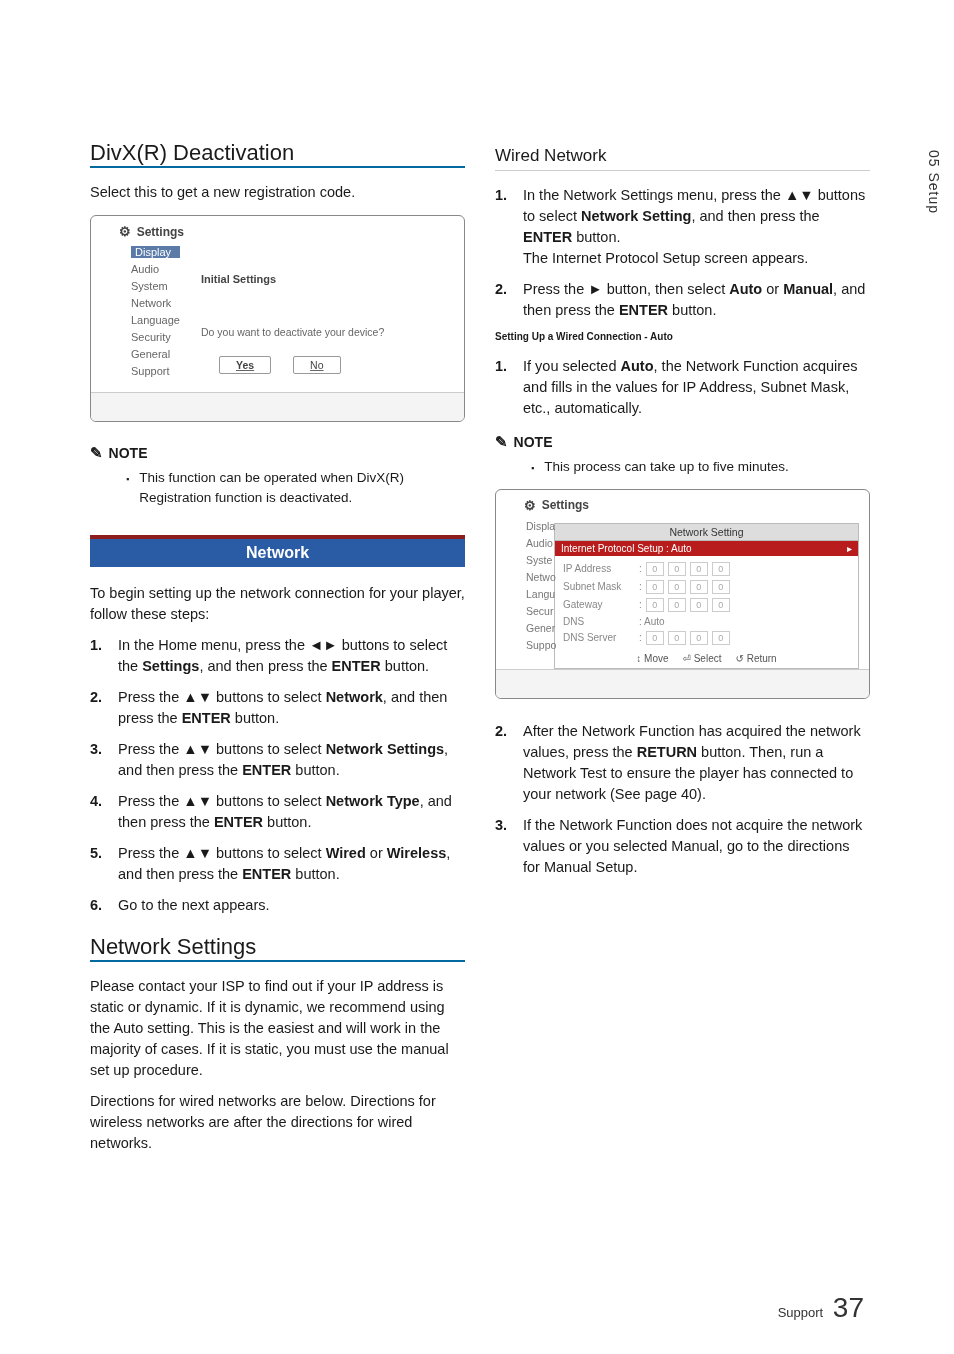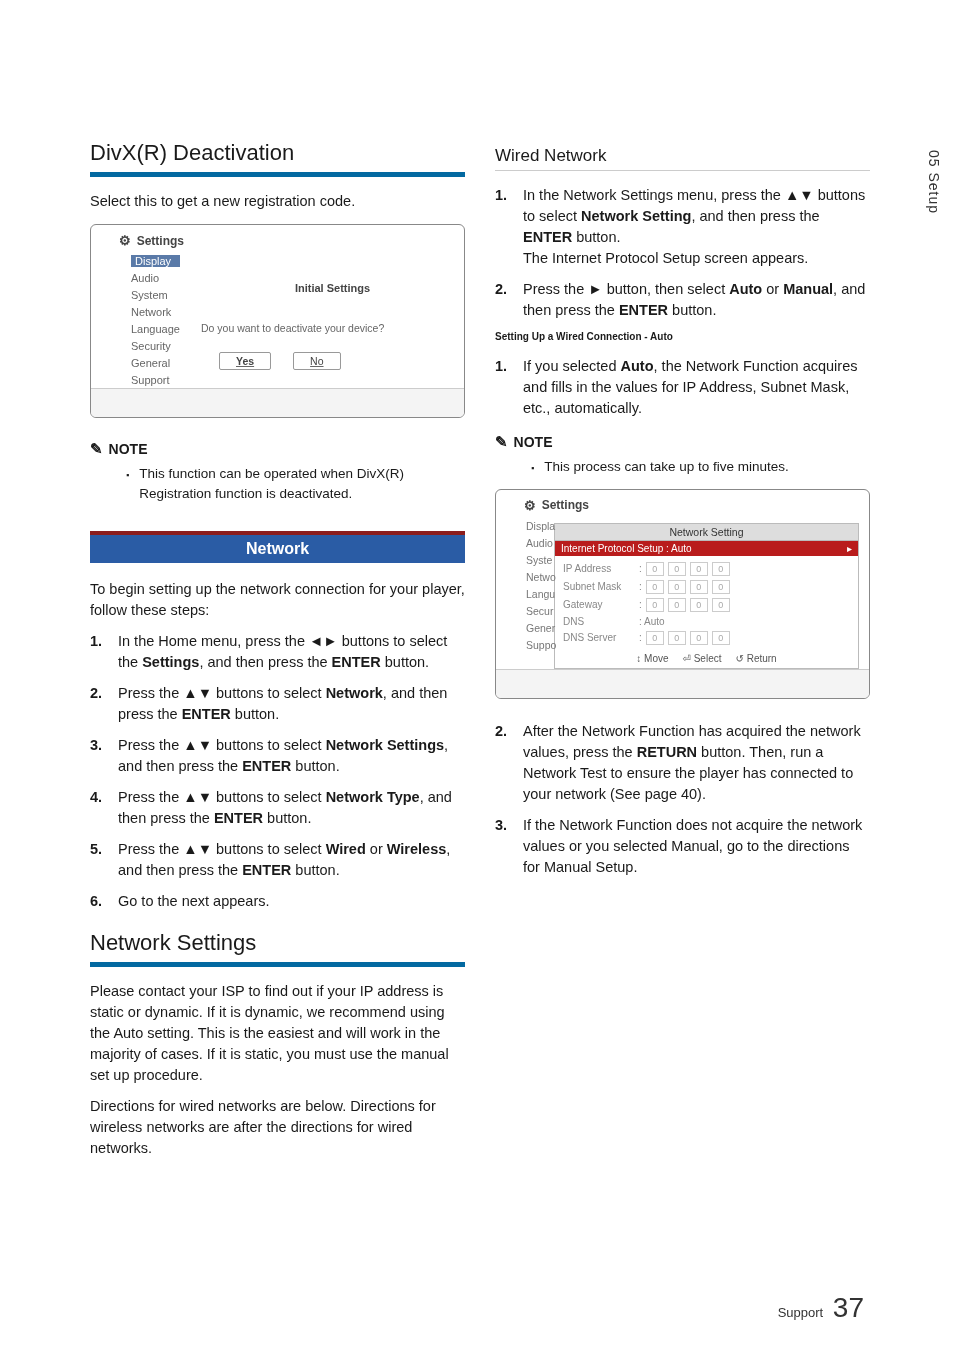--- a/index.html
+++ b/index.html
@@ -30,22 +30,21 @@
     writing-mode: vertical-rl;
     font-size: 14px;
     color: #333;
     letter-spacing: 1px;
   }
   .side-tab .num { font-weight: normal; }
   .side-tab .sp { margin: 0 4px; }
   h2.section {
     font-size: 22px;
     font-weight: normal;
-    border-bottom: 5px solid #0369a1;
-    padding-bottom: 6px;
+    border-bottom: 2px solid #0369a1;
     margin-bottom: 14px;
   }
   p { font-size: 14.5px; line-height: 1.45; margin-bottom: 10px; }
   .onscreen-box {
     border: 1px solid #888;
     border-radius: 6px;
     padding: 0;
     margin: 12px 0 22px;
     overflow: hidden;
     font-size: 11px;
@@ -68,22 +67,22 @@
     left: 40px; top: 30px;
     display: flex; flex-direction: column; gap: 5px;
     font-size: 11px;
   }
   .menu-col .selected { background: #5a7aa8; color: #fff; padding: 0 4px; }
   .right-pane {
     margin-left: 110px;
     padding-top: 30px;
   }
   .right-pane .title {
-    text-align: center; font-weight: bold; color: #444; font-size: 11px;
-    margin-bottom: 28px;
+    text-align: left; font-weight: bold; color: #444; font-size: 11px;
+    margin-bottom: 41px;
   }
   .dialog-q { text-align: left; font-size: 10.5px; margin-bottom: 18px; }
   .btn-row { display: flex; gap: 22px; justify-content: flex-start; margin-left: 18px; padding-bottom: 18px; text-decoration: underline; }
   .btn {
     border: 1px solid #999; border-radius: 2px;
     padding: 2px 16px; font-size: 10.5px; color: #444;
     background: #fff;
   }
   .btn.selected-btn { font-weight: bold; }
   .bottom-strip { height: 28px; background: #f4f4f4; }

